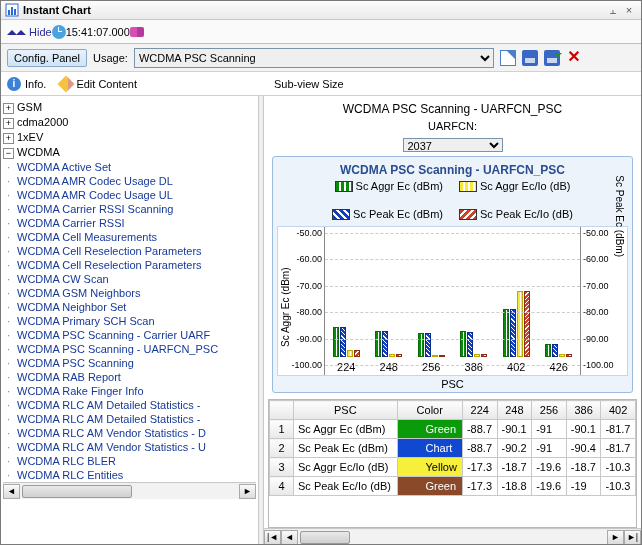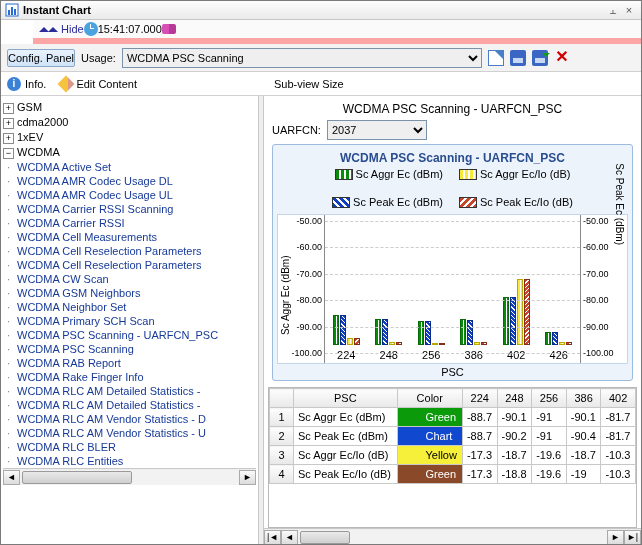--- a/index.html
+++ b/index.html
@@ -1,28 +1,28 @@
 <!DOCTYPE html>
 <html><head>
 <meta charset="utf-8">
 <style>
 * { box-sizing: border-box; margin: 0; padding: 0; font-family: "Segoe UI", Tahoma, sans-serif; font-size: 11px; }
 body { background: #fff; color: #000; width: 642px; height: 545px; overflow: hidden; border: 1px solid #7a7a7a; }
 .titlebar { height: 19px; background: linear-gradient(#fdfdfd,#eaeaea); border-bottom:1px solid #c8c8c8; display:flex; align-items:center; padding:0 4px; }
 .titlebar .icon { width:14px; height:14px; margin-right:4px; }
 .titlebar .title { font-weight:bold; flex:1; }
 .titlebar .winbtn { width:16px; text-align:center; color:#555; cursor:pointer; }
-.toolbar1 { height:24px; display:flex; align-items:center; padding:0 6px; border-bottom:6px solid #fca5a5; background:#fafafa;margin-left:32px; }
+.toolbar1 { height:24px; display:flex; align-items:center; padding:0 6px; border-bottom:1px solid #fca5a5; background:#fafafa; }
 .toolbar1 .link { color:#2b2b99; cursor:pointer; display:flex; align-items:center; gap:3px;}
 .toolbar1 .clock { width:14px; height:14px; border-radius:50%; background:#4aa3df; position:relative; }
 .toolbar1 .clock:before{content:'';position:absolute;left:6px;top:2px;width:1px;height:5px;background:#fff;}
 .toolbar1 .clock:after{content:'';position:absolute;left:6px;top:6px;width:4px;height:1px;background:#fff;}
 .toolbar1 .book { width:14px; height:10px; background:linear-gradient(90deg,#d64fb4 50%,#b83898 50%); border-radius:2px;}
 .toolbar2 { height:28px; display:flex; align-items:center; gap:6px; padding:0 6px; border-bottom:1px solid #d0d0d0; background:#f3f3f3;}
-.btn { border:1px solid #8aa8c8; background:linear-gradient(#e8f2fc,#cfe3f7); padding:2px 0; border-radius:2px; cursor:pointer;}
+.btn { border:1px solid #8aa8c8; background:linear-gradient(#e8f2fc,#cfe3f7); padding:2px 6px; border-radius:2px; cursor:pointer;}
 .toolbar2 select { flex:0 0 360px; height:20px; border:1px solid #7a92aa;}
 .tool-icn { width:16px; height:16px; cursor:pointer; display:inline-block;}
 .doc-new{background:#fff;border:1px solid #4a7ec9;position:relative;}
 .doc-new:after{content:'';position:absolute;right:0;top:0;border:4px solid transparent;border-right-color:#4a7ec9;border-top-color:#4a7ec9;}
 .disk{background:#3a66c4;border-radius:2px;position:relative;}
 .disk:after{content:'';position:absolute;left:3px;top:8px;width:10px;height:5px;background:#c9d8f2;}
 .disk-arrow{background:#3a66c4;border-radius:2px;position:relative;}
 .disk-arrow:before{content:'';position:absolute;left:3px;top:8px;width:10px;height:5px;background:#c9d8f2;}
 .disk-arrow:after{content:'';position:absolute;right:-2px;top:3px;width:0;height:0;border:4px solid transparent;border-top-color:#1a9a1a;}
 .red-x{color:#d40000;font-weight:bold;font-size:16px;line-height:14px;text-align:center;}
@@ -35,22 +35,22 @@
 .splitter{width:5px;background:#eee;border-right:1px solid #c8c8c8;cursor:col-resize;}
 .tree ul{list-style:none; margin-left:0;}
 .tree > ul{margin-left:0;}
 .tree li{white-space:nowrap; padding:1px 0; color:#173a99; cursor:pointer;}
 .tree .top{color:#000;}
 .tree .exp{display:inline-block;width:11px;height:11px;border:1px solid #8a8a8a;text-align:center;line-height:9px;font-size:9px;margin-right:3px;color:#000;background:#fff;}
 .tree .dash{display:inline-block;width:11px;margin-right:3px;text-align:center;color:#888;}
 .right{flex:1; display:flex; flex-direction:column; overflow:hidden;}
 .chart-area{flex:0 0 auto; padding:4px 8px 2px 8px;}
 .chart-title{text-align:center; font-size:12px; padding:2px;}
-.uarfcn-row{display:flex;align-items:center;gap:6px; padding:2px 0;}
-.uarfcn-row select{width:100px;height:20px;border:1px solid #7a92aa;}
+.uarfcn-row{display:flex;align-items:center;gap:6px; padding:2px 0;flex-direction:column;}
+.uarfcn-row select{width:100px;height:14px;border:1px solid #7a92aa;}
 .chart-box{border:1px solid #9bbbe0; background:#ecf3fb; border-radius:3px; padding:6px 4px 2px 4px; margin-top:2px;}
 .chart-box .ct{color:#2a4d8f;font-weight:bold;text-align:center;font-size:12px;}
 .legend{display:flex;justify-content:center;gap:16px;flex-wrap:wrap;padding:3px 0 6px 0;}
 .legend .item{display:flex;align-items:center;gap:3px;}
 .sw{width:18px;height:11px;border:1px solid #333;}
 .sw-green{background:repeating-linear-gradient(90deg,#0a8a0a 0 3px,#fff 3px 5px);}
 .sw-blue{background:repeating-linear-gradient(45deg,#1040c0 0 3px,#fff 3px 5px);}
 .sw-yellow{background:repeating-linear-gradient(90deg,#f7e83a 0 3px,#fff 3px 5px);}
 .sw-brown{background:repeating-linear-gradient(135deg,#c8452a 0 3px,#fff 3px 5px);}
 .plot{position:relative;height:150px;background:#fff;border:1px solid #c4d6ec;display:flex;}
@@ -160,20 +160,21 @@
           <li><span class="dash">·</span>WCDMA AMR Codec Usage UL</li>
           <li><span class="dash">·</span>WCDMA Carrier RSSI Scanning</li>
           <li><span class="dash">·</span>WCDMA Carrier RSSI</li>
           <li><span class="dash">·</span>WCDMA Cell Measurements</li>
           <li><span class="dash">·</span>WCDMA Cell Reselection Parameters</li>
           <li><span class="dash">·</span>WCDMA Cell Reselection Parameters</li>
           <li><span class="dash">·</span>WCDMA CW Scan</li>
           <li><span class="dash">·</span>WCDMA GSM Neighbors</li>
           <li><span class="dash">·</span>WCDMA Neighbor Set</li>
           <li><span class="dash">·</span>WCDMA Primary SCH Scan</li>
+          <li><span class="dash">·</span>WCDMA PSC Scanning - Carrier UARF</li>
           <li><span class="dash">·</span>WCDMA PSC Scanning - UARFCN_PSC</li>
           <li><span class="dash">·</span>WCDMA PSC Scanning</li>
           <li><span class="dash">·</span>WCDMA RAB Report</li>
           <li><span class="dash">·</span>WCDMA Rake Finger Info</li>
           <li><span class="dash">·</span>WCDMA RLC AM Detailed Statistics -</li>
           <li><span class="dash">·</span>WCDMA RLC AM Detailed Statistics -</li>
           <li><span class="dash">·</span>WCDMA RLC AM Vendor Statistics - D</li>
           <li><span class="dash">·</span>WCDMA RLC AM Vendor Statistics - U</li>
           <li><span class="dash">·</span>WCDMA RLC BLER</li>
           <li><span class="dash">·</span>WCDMA RLC Entities</li>

